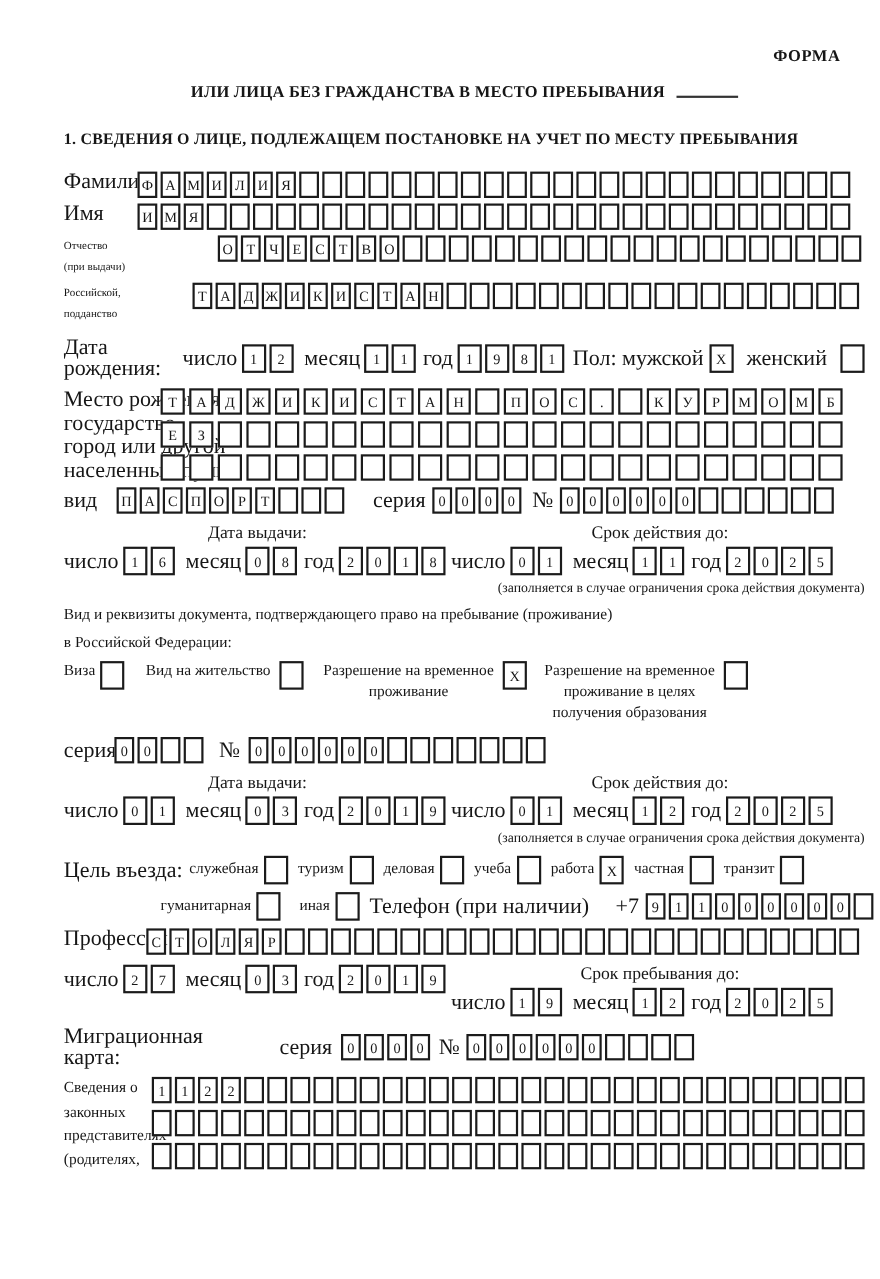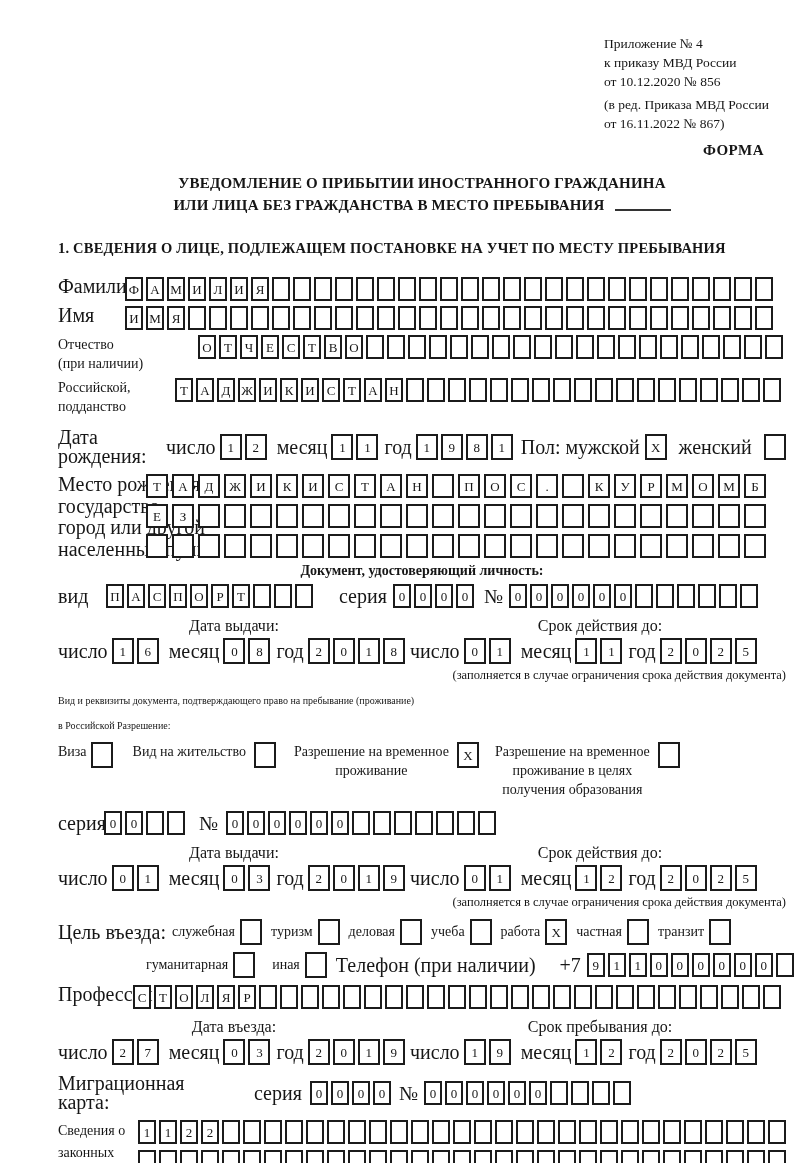--- a/index.html
+++ b/index.html
@@ -7,37 +7,37 @@
     position:relative;
     width:800px;
     min-height:1163px;
     margin:0 auto;
     background:#ffffff;
     color:#161616;
     font-family:"Liberation Serif","DejaVu Serif",serif;
     box-sizing:border-box;
     padding:34px 14px 30px 58px;
   }
-  .txt{font-size:10px;line-height:19px;}
+  .txt{font-size:14px;line-height:19px;}
 
   
   .hdr-note{width:182px;margin-left:auto;font-size:13.5px;line-height:19px;}
   .hdr-note .gap{height:4px;}
   .forma{width:182px;margin-left:auto;margin-top:9px;font-weight:bold;font-size:15px;
          text-align:right;padding-right:22px;box-sizing:border-box;letter-spacing:.5px;}
 
   
   .title{margin-top:13px;text-align:center;font-weight:bold;font-size:15px;line-height:22px;letter-spacing:.2px;}
   .blank-line{display:inline-block;width:56px;border-bottom:2.5px solid #333;margin-left:10px;transform:translateY(1px);}
   .section-h{margin-top:24px;font-weight:bold;font-size:14.5px;letter-spacing:.2px;}
 
   
   .row{display:flex;align-items:flex-start;margin-top:5px;}
   .lbl{font-size:20px;line-height:19px;flex:none;}
-  .lbl2l{font-size:14px;line-height:19px;flex:none;}
+  .lbl2l{font-size:10px;line-height:19px;flex:none;}
   .cells{display:inline-flex;gap:3px;flex:none;}
   .cell{
     box-sizing:border-box;
     width:18px;height:24px;
     border:2px solid #1b1b1b;
     display:inline-flex;align-items:center;justify-content:center;
     font-size:13px;line-height:1;background:#fff;flex:none;
   }
   .cells.wide{gap:4px;}
   .cells.wide .cell{width:22px;}
@@ -76,32 +76,23 @@
 
   .reps{display:flex;align-items:flex-start;margin-top:8px;}
   .reps .labels{width:80px;flex:none;font-size:14px;line-height:21.5px;}
   .reps .rows{display:flex;flex-direction:column;gap:6px;}
 </style>
 </head>
 <body>
 
 <div class="page">
 
-  <div class="hdr-note">
-    <div>Приложение № 4</div>
-    <div>к приказу МВД России</div>
-    <div>от 10.12.2020 № 856</div>
-    <div class="gap"></div>
-    <div>(в ред. Приказа МВД России</div>
-    <div>от 16.11.2022 № 867)</div>
-  </div>
   <div class="forma">ФОРМА</div>
 
   <div class="title">
-    <div>УВЕДОМЛЕНИЕ О ПРИБЫТИИ ИНОСТРАННОГО ГРАЖДАНИНА</div>
     <div>
       <span>ИЛИ ЛИЦА БЕЗ ГРАЖДАНСТВА В МЕСТО ПРЕБЫВАНИЯ</span><span class="blank-line"></span>
     </div>
   </div>
 
   <div class="section-h">1. СВЕДЕНИЯ О ЛИЦЕ, ПОДЛЕЖАЩЕМ ПОСТАНОВКЕ НА УЧЕТ ПО МЕСТУ ПРЕБЫВАНИЯ</div>
 
   <div class="row" style="margin-top:20px;">
     <span class="lbl w67">Фамилия</span>
     <span class="cells">
@@ -172,21 +163,21 @@
         <span class="cell"></span>
         <span class="cell"></span>
         <span class="cell"></span>
         <span class="cell"></span>
       </span>
   </div>
 
   <div class="row">
     <span class="lbl2l w140">
       <span>Отчество</span><br>
-      <span>(при наличии)</span>
+      <span>(при выдачи)</span>
     </span>
     <span class="cells">
         <span class="cell">О</span>
         <span class="cell">Т</span>
         <span class="cell">Ч</span>
         <span class="cell">Е</span>
         <span class="cell">С</span>
         <span class="cell">Т</span>
         <span class="cell">В</span>
         <span class="cell">О</span>
@@ -364,21 +355,20 @@
           <span class="cell"></span>
           <span class="cell"></span>
           <span class="cell"></span>
           <span class="cell"></span>
           <span class="cell"></span>
           <span class="cell"></span>
         </span>
     </span>
   </div>
 
-  <div class="doc-h">Документ, удостоверяющий личность:</div>
 
   <div class="row inline" style="margin-top:4px;align-items:center;">
     <span class="lbl" style="width:48px;">вид</span>
     <span class="cells">
         <span class="cell">П</span>
         <span class="cell">А</span>
         <span class="cell">С</span>
         <span class="cell">П</span>
         <span class="cell">О</span>
         <span class="cell">Р</span>
@@ -453,21 +443,21 @@
             <span class="cell">0</span>
             <span class="cell">2</span>
             <span class="cell">5</span>
           </span>
       </div>
     </div>
   </div>
   <div class="note-r">(заполняется в случае ограничения срока действия документа)</div>
 
   <div class="txt" style="margin-top:8px;">Вид и реквизиты документа, подтверждающего право на пребывание (проживание)</div>
-  <div class="txt" style="margin-top:6px;">в Российской Разрешение:</div>
+  <div class="txt" style="margin-top:6px;">в Российской Федерации:</div>
 
   <div class="optrow">
     <span class="opt">
       <span class="olabel">Виза</span>
       <span class="cells cb" style="margin-left:4px;">
           <span class="cell"></span>
         </span>
     </span>
     <span class="opt" style="margin-left:20px;">
       <span class="olabel">Вид на жительство</span>
@@ -677,21 +667,20 @@
         <span class="cell"></span>
         <span class="cell"></span>
         <span class="cell"></span>
         <span class="cell"></span>
         <span class="cell"></span>
       </span>
   </div>
 
   <div class="datecols">
     <div class="c1">
-      <div class="dhead">Дата въезда:</div>
       <div class="dgroup">
         <span class="lbl">число</span>
         <span class="cells cb">
             <span class="cell">2</span>
             <span class="cell">7</span>
           </span>
         <span class="lbl ml10">месяц</span>
         <span class="cells cb">
             <span class="cell">0</span>
             <span class="cell">3</span>

